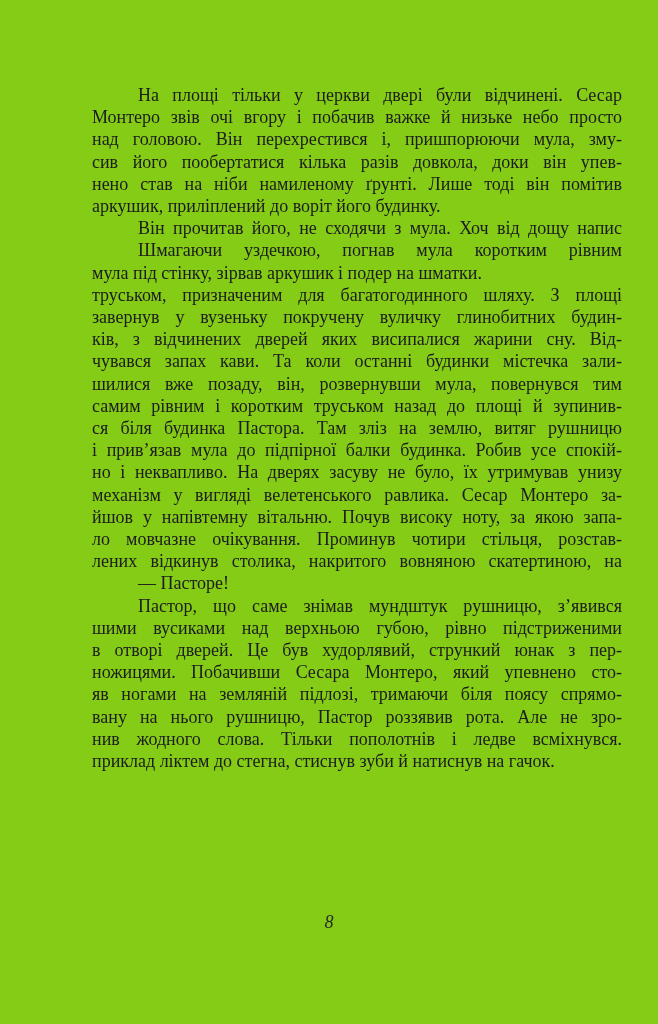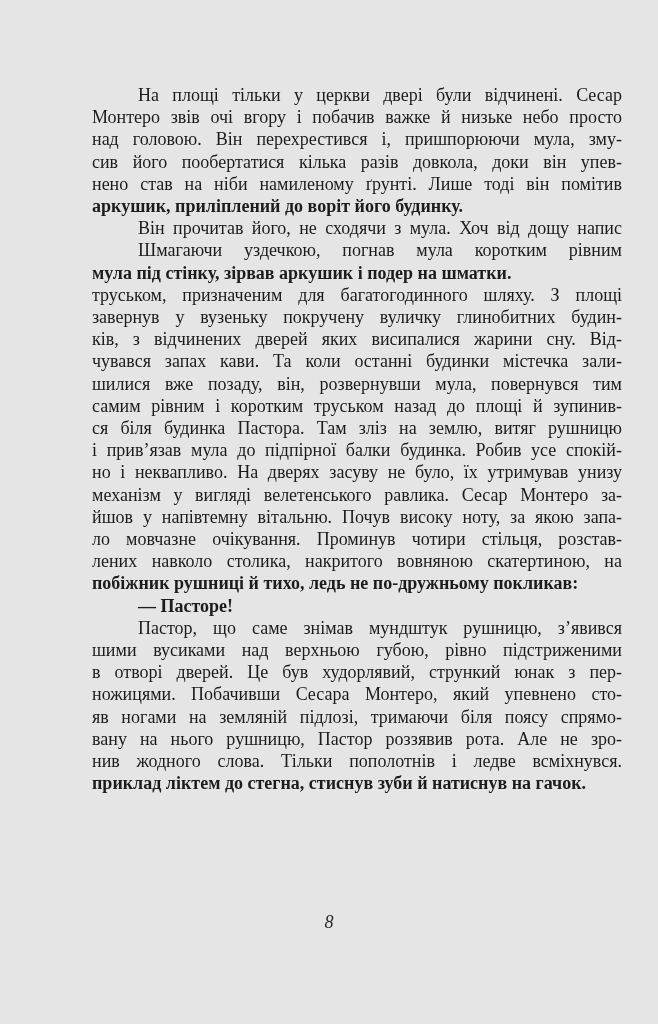--- a/index.html
+++ b/index.html
@@ -4,42 +4,41 @@
 <style>
   html, body {
     margin: 0;
     padding: 0;
     background: #ffffff;
   }
   .page {
     position: relative;
     width: 658px;
     height: 1024px;
-    background: #e5e5e5;
+    background: #84cc16;
     overflow: hidden;
     font-family: "Liberation Serif", "DejaVu Serif", serif;
     color: #1c1c1c;
   }
   .text-block {
     position: absolute;
     left: 92px;
     top: 84px;
     width: 530px;
     font-size: 18px;
     line-height: 22.2px;
     color: #1c1c1c;
   }
   .text-block .line {
     text-align: justify;
     text-align-last: justify;
     white-space: normal;
   }
   .text-block .line.last {
     text-align-last: left;
-    font-weight: bold;
   }
   .text-block .line.indent {
     text-indent: 46px;
   }
   .page-number {
     position: absolute;
     left: 0;
     top: 912px;
     width: 658px;
     text-align: center;
@@ -67,22 +66,21 @@
       <div class="line">ків, з відчинених дверей яких висипалися жарини сну. Від-</div>
       <div class="line">чувався запах кави. Та коли останні будинки містечка зали-</div>
       <div class="line">шилися вже позаду, він, розвернувши мула, повернувся тим</div>
       <div class="line">самим рівним і коротким труськом назад до площі й зупинив-</div>
       <div class="line">ся біля будинка Пастора. Там зліз на землю, витяг рушницю</div>
       <div class="line">і прив’язав мула до підпірної балки будинка. Робив усе спокій-</div>
       <div class="line">но і неквапливо. На дверях засуву не було, їх утримував унизу</div>
       <div class="line">механізм у вигляді велетенського равлика. Сесар Монтеро за-</div>
       <div class="line">йшов у напівтемну вітальню. Почув високу ноту, за якою запа-</div>
       <div class="line">ло мовчазне очікування. Проминув чотири стільця, розстав-</div>
-      <div class="line">лених навколо столика, накритого вовняною скатертиною, на</div>
-      <div class="line last">побіжник рушниці й тихо, ледь не по-дружньому покликав:</div>
+      <div class="line">лених відкинув столика, накритого вовняною скатертиною, на</div>
       <div class="line indent last">— Пасторе!</div>
       <div class="line indent">Пастор, що саме знімав мундштук рушницю, з’явився</div>
       <div class="line">шими вусиками над верхньою губою, рівно підстриженими</div>
       <div class="line">в отворі дверей. Це був худорлявий, стрункий юнак з пер-</div>
       <div class="line">ножицями. Побачивши Сесара Монтеро, який упевнено сто-</div>
       <div class="line">яв ногами на земляній підлозі, тримаючи біля поясу спрямо-</div>
       <div class="line">вану на нього рушницю, Пастор роззявив рота. Але не зро-</div>
       <div class="line">нив жодного слова. Тільки пополотнів і ледве всміхнувся.</div>
       <div class="line last">приклад ліктем до стегна, стиснув зуби й натиснув на гачок.</div>
     </div>

